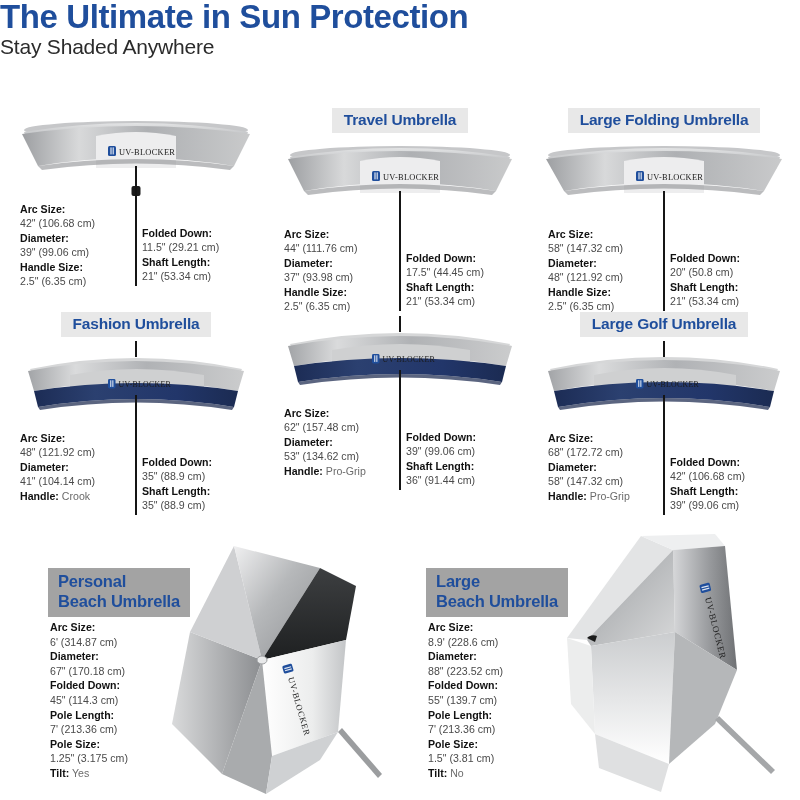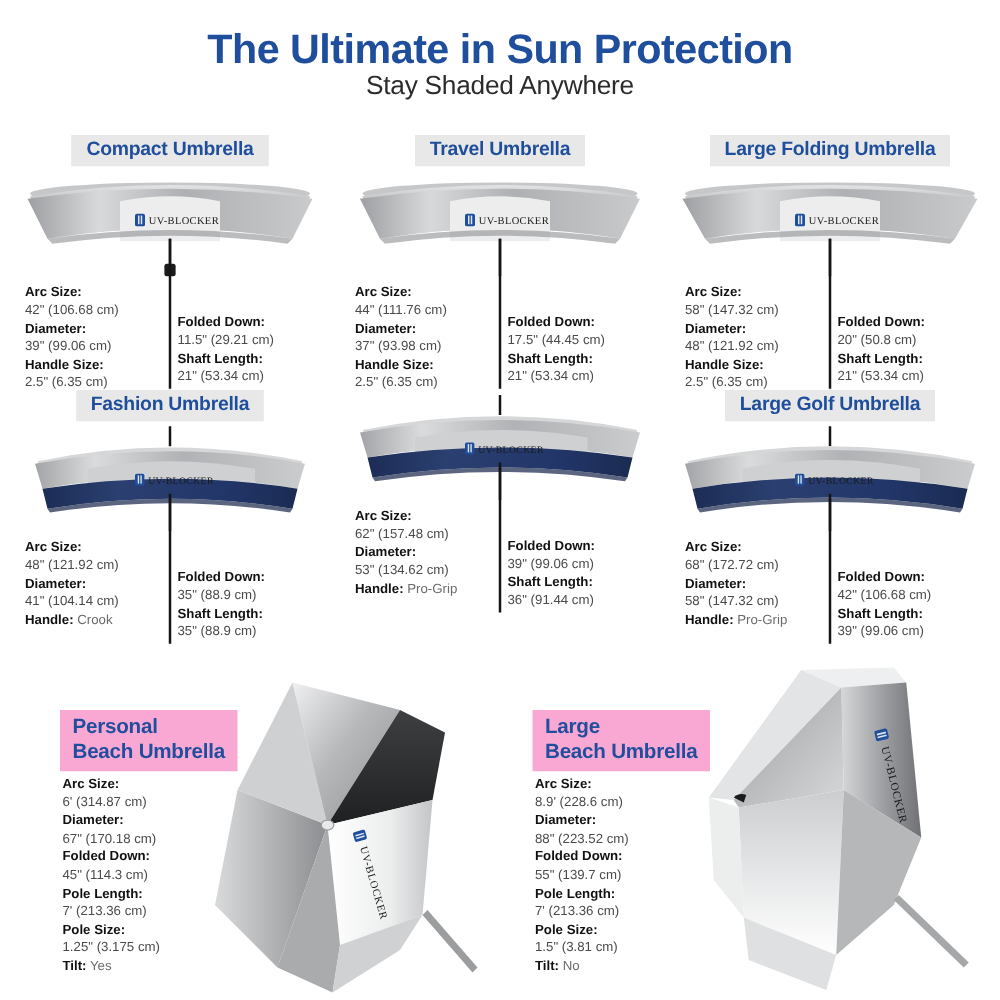--- a/index.html
+++ b/index.html
@@ -5,21 +5,21 @@
   * { box-sizing: border-box; margin: 0; padding: 0; }
   html, body {
     width: 800px; height: 800px;
     background: #ffffff;
     font-family: "Liberation Sans", sans-serif;
     overflow: hidden;
   }
   .page { position: relative; width: 800px; height: 800px; }
 
   
-  .header { text-align: center; padding-top: 22px; }
+  .header { }
   .title {
     font-size: 33px; font-weight: bold; color: #1f4e9c;
     letter-spacing: -0.4px; line-height: 1.05;
   }
   .subtitle {
     font-size: 21px; color: #2b2b2b; font-weight: normal;
     margin-top: 0; letter-spacing: -0.2px;
   }
 
   
@@ -63,21 +63,21 @@
     width: 2px; height: 120px; background: #151515;
   }
 
   
   .beach { position: absolute; top: 528px; width: 400px; height: 272px; }
   .beach.b0 { left: 0; }
   .beach.b1 { left: 400px; }
 
   .beach-badge {
     position: absolute; left: 48px; top: 40px;
-    background: #f9a8d4; color: #1f4e9c;
+    background: #a3a3a3; color: #1f4e9c;
     font-size: 16.5px; font-weight: bold;
     padding: 4px 10px 5px; line-height: 1.2;
     letter-spacing: -0.2px;
   }
   .beach.b1 .beach-badge { left: 26px; }
 
   .beach-specs {
     position: absolute; left: 50px; top: 92px;
     font-size: 10.6px; line-height: 1.38; color: #3a3a3a;
   }
@@ -93,21 +93,20 @@
 <div class="page">
 
   <div class="header">
     <div class="title">The Ultimate in Sun Protection</div>
     <div class="subtitle">Stay Shaded Anywhere</div>
   </div>
 
   <div class="row row-1">
 
     <div class="cell c0">
-      <div class="name-badge">Compact Umbrella</div>
       <div class="umb-art">
         <svg width="256" height="88" viewBox="0 0 256 88">
           <defs>
             <linearGradient id="g1a" x1="0" y1="0" x2="1" y2="0">
               <stop offset="0" stop-color="#9d9fa2"></stop>
                 <stop offset=".25" stop-color="#d8d9da"></stop>
               <stop offset=".55" stop-color="#aeb0b3"></stop>
                 <stop offset="1" stop-color="#c9cacb"></stop>
             </linearGradient>
             <linearGradient id="g1b" x1="0" y1="0" x2="0" y2="1">

